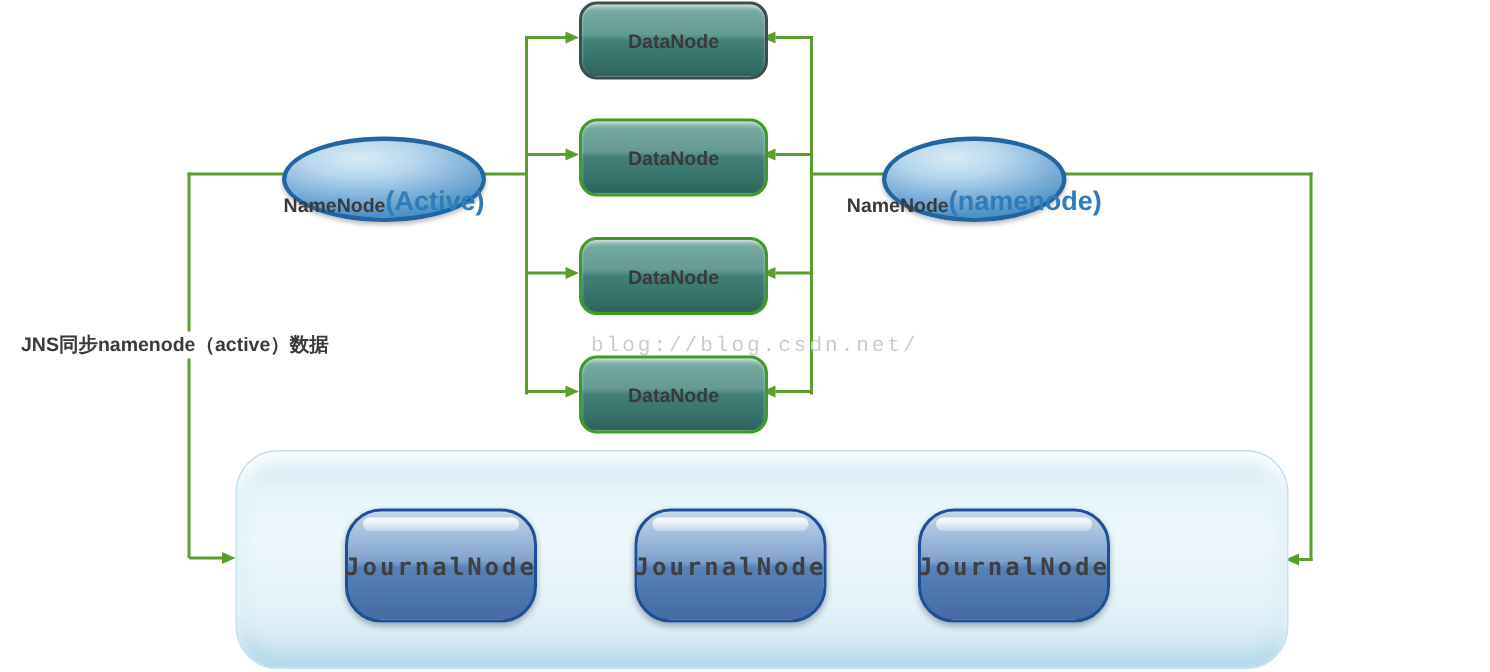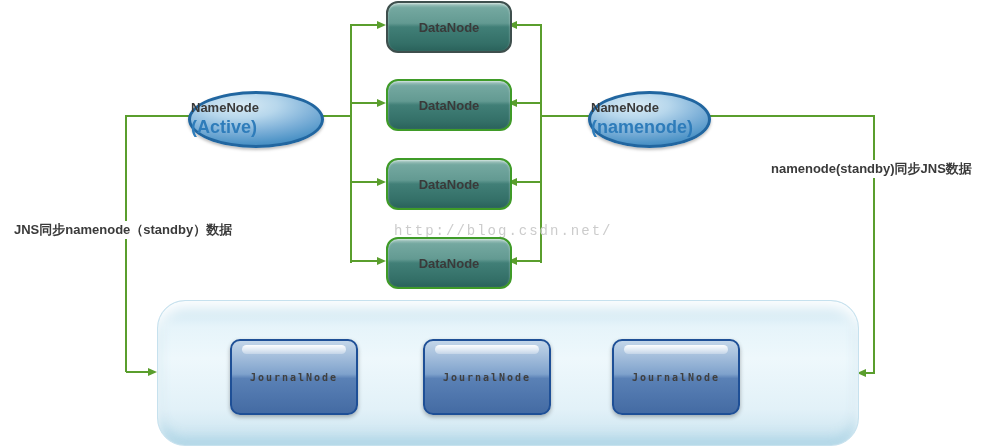--- a/index.html
+++ b/index.html
@@ -23,39 +23,39 @@
     box-shadow:inset 0 1px 2px rgba(255,255,255,.5);
     display:flex;align-items:center;justify-content:center;
     color:var(--node-text,#3a3a3a);font-weight:bold;font-size:13px;
   }
   .datanode.dn-dark{border-color:#3e4f4d;}
   
   .namenode{
     position:absolute;z-index:3;border:3px solid var(--namenode-border,#2166a0);border-radius:50%;
     background:radial-gradient(ellipse 95% 85% at 38% 22%,#d9ebf5 0%,#b7d7ec 30%,#7db0d8 62%,#4e94c7 88%,#4189bd 100%);
     box-shadow:0 2px 3px rgba(0,0,0,.25);
-    display:flex;flex-direction:column;align-items:flex-start;justify-content:center;line-height:1.25;
+    display:flex;flex-direction:row;align-items:flex-end;justify-content:center;line-height:1.25;
   }
   .namenode .nn-title{color:var(--node-text,#3a3a3a);font-weight:bold;font-size:13px;}
   .namenode .nn-state{color:var(--namenode-state,#2e7cba);font-weight:bold;font-size:18px;}
   
   .jn-container{
     position:absolute;left:157px;top:300px;width:700px;height:144px;z-index:2;
     border-radius:28px;border:1px solid #c6e1ee;
     background:linear-gradient(180deg,#c9e3ef 0%,#e6f4fa 18%,#eef8fc 40%,#e2f1f8 75%,#c9e3ef 100%);
     box-shadow:inset 0 8px 12px rgba(255,255,255,.95),inset 0 -8px 12px rgba(171,211,229,.85);
   }
   
   .journalnode{
     position:absolute;top:339px;width:124px;height:72px;z-index:4;
-    border:2px solid var(--journalnode-border,#1e4f96);border-radius:10px;
+    border:2px solid var(--journalnode-border,#1e4f96);border-radius:24px;
     background:linear-gradient(180deg,#c3d6e9 0%,#a9c2de 18%,#7fa2cc 46%,#5a81b6 52%,#4d74ab 80%,#446ba3 100%);
     box-shadow:0 2px 4px rgba(0,0,0,.3);
     display:flex;align-items:center;justify-content:center;
-    color:#3f3f3f;font-weight:bold;font-size:10px;letter-spacing:2px;
+    color:#3f3f3f;font-weight:bold;font-size:16px;letter-spacing:2px;
     font-family:"DejaVu Sans Mono",monospace;
   }
   .journalnode::before{
     content:"";position:absolute;top:4px;left:10px;right:10px;height:9px;border-radius:6px;
     background:linear-gradient(180deg,rgba(255,255,255,.95),rgba(255,255,255,.3));
   }
   
   .annotation{
     position:absolute;z-index:5;background:#ffffff;padding:0 2px;
     color:var(--node-text,#3a3a3a);font-weight:bold;font-size:13px;white-space:nowrap;
@@ -95,37 +95,36 @@
   <div class="hline" style="left:517px;top:181px;width:25px"></div>
   <div class="arr-l" style="left:508px;top:178px"></div>
   <div class="hline" style="left:517px;top:260px;width:25px"></div>
   <div class="arr-l" style="left:508px;top:257px"></div>
 
   <div class="hline" style="left:703px;top:115px;width:172px"></div>
   <div class="vline" style="left:873px;top:115px;height:259px"></div>
   <div class="hline" style="left:866px;top:372px;width:9px"></div>
   <div class="arr-l" style="left:857px;top:369px"></div>
 
-  <div class="watermark" style="left:394px;top:223px">http://blog.csdn.net/</div>
+  <div class="watermark" style="left:394px;top:223px">blog://blog.csdn.net/</div>
 
   <div class="datanode dn-dark" style="top:1px">DataNode</div>
   <div class="datanode" style="top:79px">DataNode</div>
   <div class="datanode" style="top:158px">DataNode</div>
   <div class="datanode" style="top:237px">DataNode</div>
 
   <div class="namenode" style="left:188px;top:91px;width:130px;height:51px">
     <span class="nn-title">NameNode</span>
     <span class="nn-state">(Active)</span>
   </div>
   <div class="namenode" style="left:588px;top:91px;width:117px;height:51px">
     <span class="nn-title">NameNode</span>
     <span class="nn-state">(namenode)</span>
   </div>
 
   <div class="jn-container"></div>
   <div class="journalnode" style="left:230px">JournalNode</div>
   <div class="journalnode" style="left:423px">JournalNode</div>
   <div class="journalnode" style="left:612px">JournalNode</div>
 
-  <div class="annotation" style="left:12px;top:221px">JNS同步namenode（standby）数据</div>
-  <div class="annotation" style="left:769px;top:160px">namenode(standby)同步JNS数据</div>
+  <div class="annotation" style="left:12px;top:221px">JNS同步namenode（active）数据</div>
 
 </div>
 
 </body></html>

